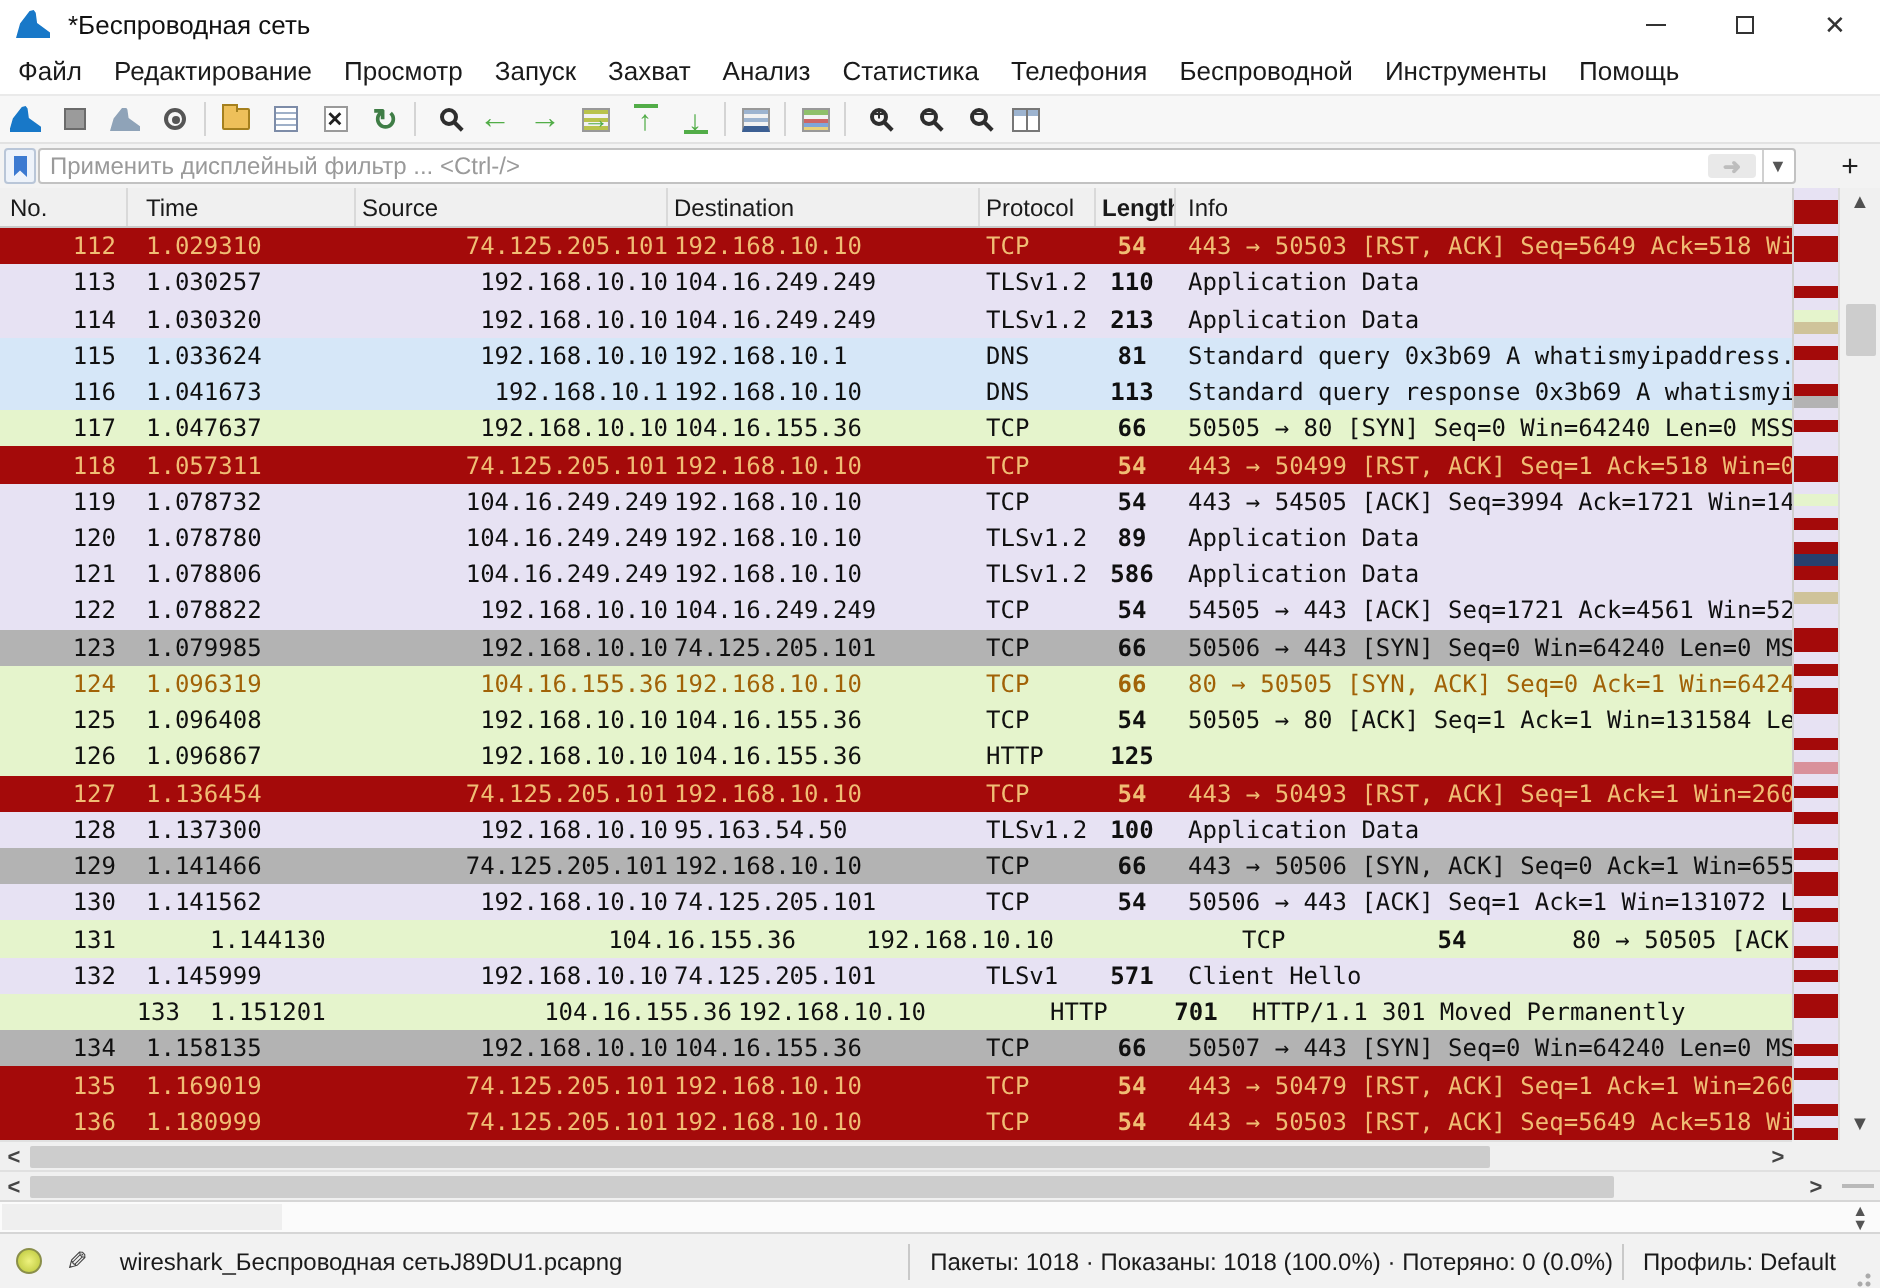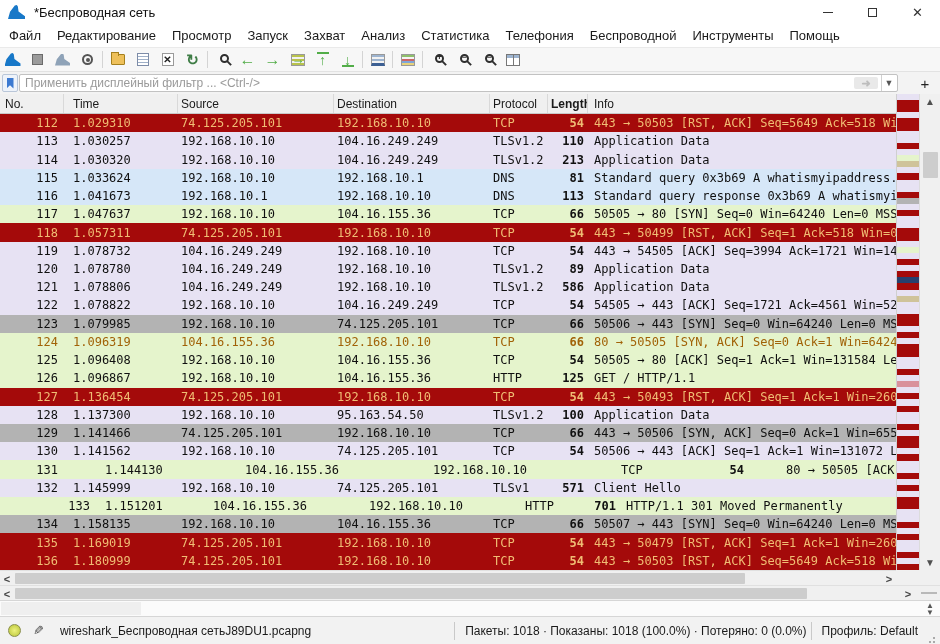--- a/index.html
+++ b/index.html
@@ -89,33 +89,33 @@
     display:flex; align-items:center; justify-content:center; font-size:15px; color:#222; }
 
   
   .listheader { position:absolute; left:0; top:94px; width:896px; height:20px; background:#f0f0f0;
     border-bottom:1px solid #c9c9c9; display:flex; font-size:12px; color:#1a1a1a; align-items:center; }
   .hcell { height:100%; display:flex; align-items:center; border-right:1px solid #d9d9d9; overflow:hidden; }
 
   
   .col-no    { width:64px;  justify-content:flex-start; padding-left:5px; }
   .col-time  { width:114px; padding-left:9px; }
-  .col-src   { width:156px; padding-left:3px; }
+  .col-src   { width:156px; padding-left:3px;text-align:right; }
   .col-dst   { width:156px; padding-left:3px; }
   .col-proto { width:58px;  padding-left:3px; }
   .col-len   { width:40px;  padding-left:3px;font-weight:bold; }
   .col-info  { flex:1; padding-left:6px; border-right:none; }
 
   
   .rows { position:absolute; left:0; top:114px; width:896px; height:456px; overflow:hidden;
     font-family:"DejaVu Sans Mono","Liberation Mono",monospace; font-size:12px; }
   .prow { height:18.24px; display:flex; align-items:center; white-space:nowrap; }
   .cell { overflow:hidden; display:block; height:16px; line-height:16px; }
   .prow .col-no  { text-align:right; padding-left:0; padding-right:6px; }
-  .prow .col-len { text-align:right; padding-left:0; padding-right:4px; }
+  .prow .col-len { text-align:center; padding-left:0; padding-right:4px; }
 
   
   .minimap { position:absolute; left:896px; top:94px; width:23px; height:476px; background:#e9e3f2;
     display:flex; flex-direction:column; border-left:1px solid #cfcfcf; }
   .stripe { width:100%; flex:1; }
   .vscroll { position:absolute; left:919px; top:94px; width:21px; height:476px; background:#f0f0f0;
     border-left:1px solid #dcdcdc; }
   .varrow { position:absolute; left:0; width:20px; height:15px; display:flex; align-items:center;
     justify-content:center; color:#505050; font-size:10px; }
   .vthumb { position:absolute; left:3px; top:58px; width:15px; height:26px; background:#cdcdcd; border-radius:1px; }
@@ -411,21 +411,20 @@
         <span class="cell col-len">54</span>
         <span class="cell col-info">50505 → 80 [ACK] Seq=1 Ack=1 Win=131584 Le</span>
       </div>
       <div class="prow" style="background: rgb(229, 244, 204); color: rgb(16, 16, 16);">
         <span class="cell col-no">126</span>
         <span class="cell col-time">1.096867</span>
         <span class="cell col-src">192.168.10.10</span>
         <span class="cell col-dst">104.16.155.36</span>
         <span class="cell col-proto">HTTP</span>
         <span class="cell col-len">125</span>
-        <span class="cell col-info">GET / HTTP/1.1</span>
       </div>
       <div class="prow" style="background: rgb(164, 10, 10); color: rgb(240, 189, 116);">
         <span class="cell col-no">127</span>
         <span class="cell col-time">1.136454</span>
         <span class="cell col-src">74.125.205.101</span>
         <span class="cell col-dst">192.168.10.10</span>
         <span class="cell col-proto">TCP</span>
         <span class="cell col-len">54</span>
         <span class="cell col-info">443 → 50493 [RST, ACK] Seq=1 Ack=1 Win=260</span>
       </div>

